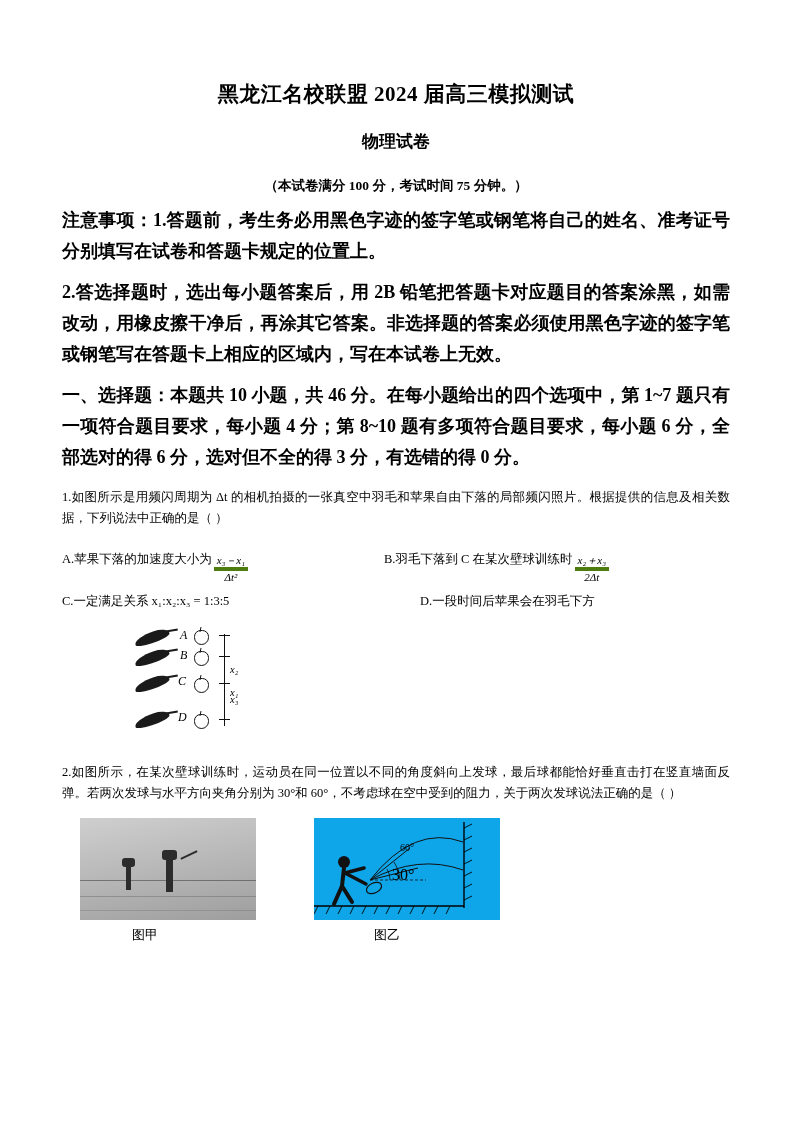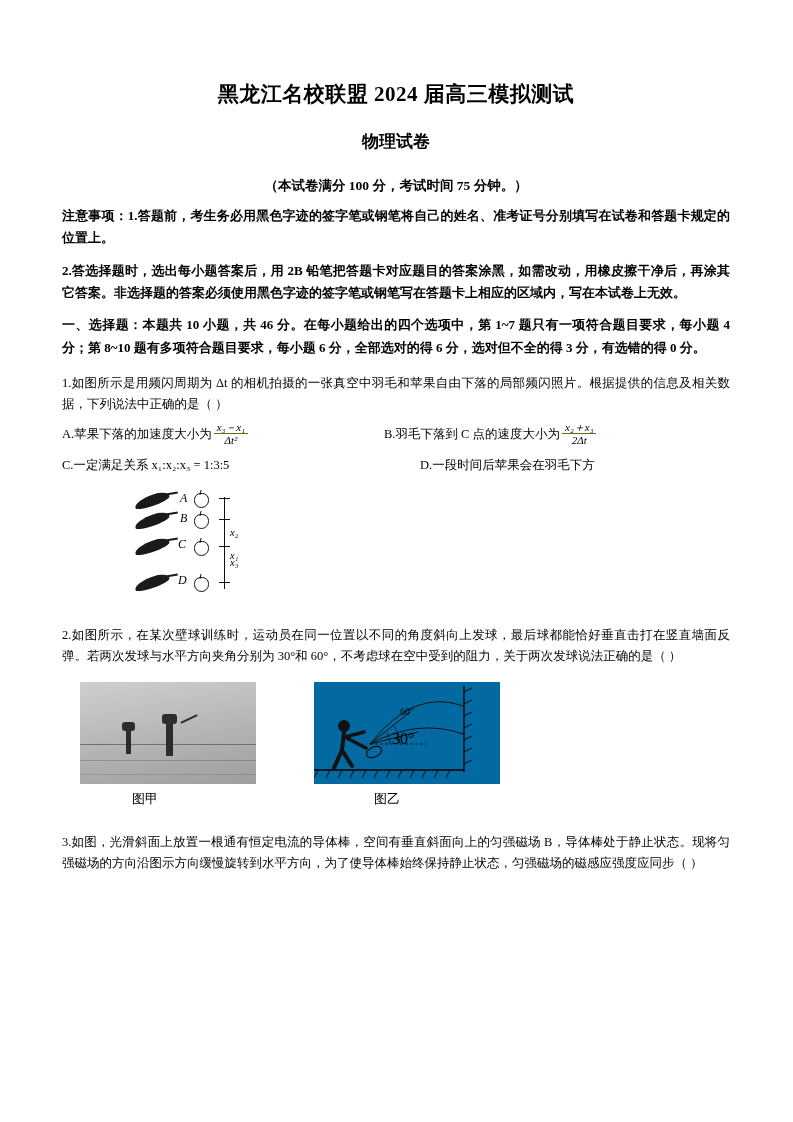--- a/index.html
+++ b/index.html
@@ -42,21 +42,21 @@
     text-align: center;
     margin: 22px 0 0 0;
   }
   .exam-meta {
     font-size: 13.5px;
     font-weight: bold;
     text-align: center;
     margin: 24px 0 0 0;
   }
   .para {
-    font-size: 13px;
+    font-size: 18px;
     line-height: 1.72;
     margin: 10px 0 0 0;
     text-align: justify;
   }
   .para.bold {
     font-weight: bold;
   }
   .q {
     font-size: 12.5px;
     line-height: 1.7;
@@ -86,21 +86,22 @@
     text-align: center;
     font-size: 11px;
     line-height: 1.15;
     margin: 0 2px;
     position: relative;
     top: -1px;
   }
   .frac .num {
     display: block;
     padding: 0 3px;
-    border-bottom: 1px solid #4d7c0f;
+    border-bottom: 4px solid #4d7c0f;
+    margin-top: 20px;
   }
   .frac .den {
     display: block;
     padding: 0 3px;
   }
   .it { font-style: italic; }
 
   
   .fig1 {
     position: relative;
@@ -190,21 +191,21 @@
     position: absolute;
     background: #2c2c2c;
   }
   .photo-diag {
     position: absolute;
     left: 252px;
     top: 0;
     width: 186px;
     height: 102px;
     border: 0;
-    background: #0369a1;
+    background: #0ea5e9;
   }
   .cap {
     position: absolute;
     top: 108px;
     font-size: 13px;
   }
   svg { display: block; }
 </style>
 </head>
 <body>
@@ -223,21 +224,21 @@
     <div class="q">
       <span>1.</span><span>如图所示是用频闪周期为 Δt 的相机拍摄的一张真空中羽毛和苹果自由下落的局部频闪照片。根据提供的信息及相关数据，下列说法中正确的是（    ）</span>
     </div>
 
     <div class="opts">
       <div class="opt-row">
         <div class="opt-a">
           <span>A.苹果下落的加速度大小为</span><span class="frac"><span class="num it">x₃－x₁</span><span class="den it">Δt²</span></span>
         </div>
         <div class="opt-b">
-          <span>B.羽毛下落到 C 点的速度大小为</span><span class="frac"><span class="num it">x₂＋x₃</span><span class="den it">2Δt</span></span>
+          <span>B.羽毛下落到 C 在某次壁球训练时</span><span class="frac"><span class="num it">x₂＋x₃</span><span class="den it">2Δt</span></span>
         </div>
       </div>
       <div class="opt-row" style="margin-top:6px;gap:36px;">
         <div class="opt-c">C.一定满足关系 x₁:x₂:x₃ = 1:3:5</div>
         <div class="opt-d">D.一段时间后苹果会在羽毛下方</div>
       </div>
     </div>
 
     <div class="fig1">
       <div class="feather" style="left:72px; top:6px;"></div>
@@ -328,18 +329,15 @@
           <line x1="56" y1="62" x2="112" y2="62" stroke="#111" stroke-width="0.8" stroke-dasharray="3,2"></line>
           <path d="M86 62 A30 30 0 0 0 80 44" stroke="#111" stroke-width="0.8" fill="none"></path>
           <path d="M76 62 A20 20 0 0 0 73 51" stroke="#111" stroke-width="0.8" fill="none"></path>
         </svg>
         <div class="lbl" style="left:86px; top:24px; font-size:10px; font-style:normal;">60°</div>
         <div class="lbl" style="left:78px; top:48px; font-size:16px; font-style:normal;text-align:right;">30°</div>
       </div>
       <div class="cap" style="left:312px;">图乙</div>
     </div>
 
-    <div class="q" style="margin-top:18px;">
-      <span>3.</span><span>如图，光滑斜面上放置一根通有恒定电流的导体棒，空间有垂直斜面向上的匀强磁场 B，导体棒处于静止状态。现将匀强磁场的方向沿图示方向缓慢旋转到水平方向，为了使导体棒始终保持静止状态，匀强磁场的磁感应强度应同步（    ）</span>
-    </div>
 
   </div>
 </div>
 
 </body></html>

